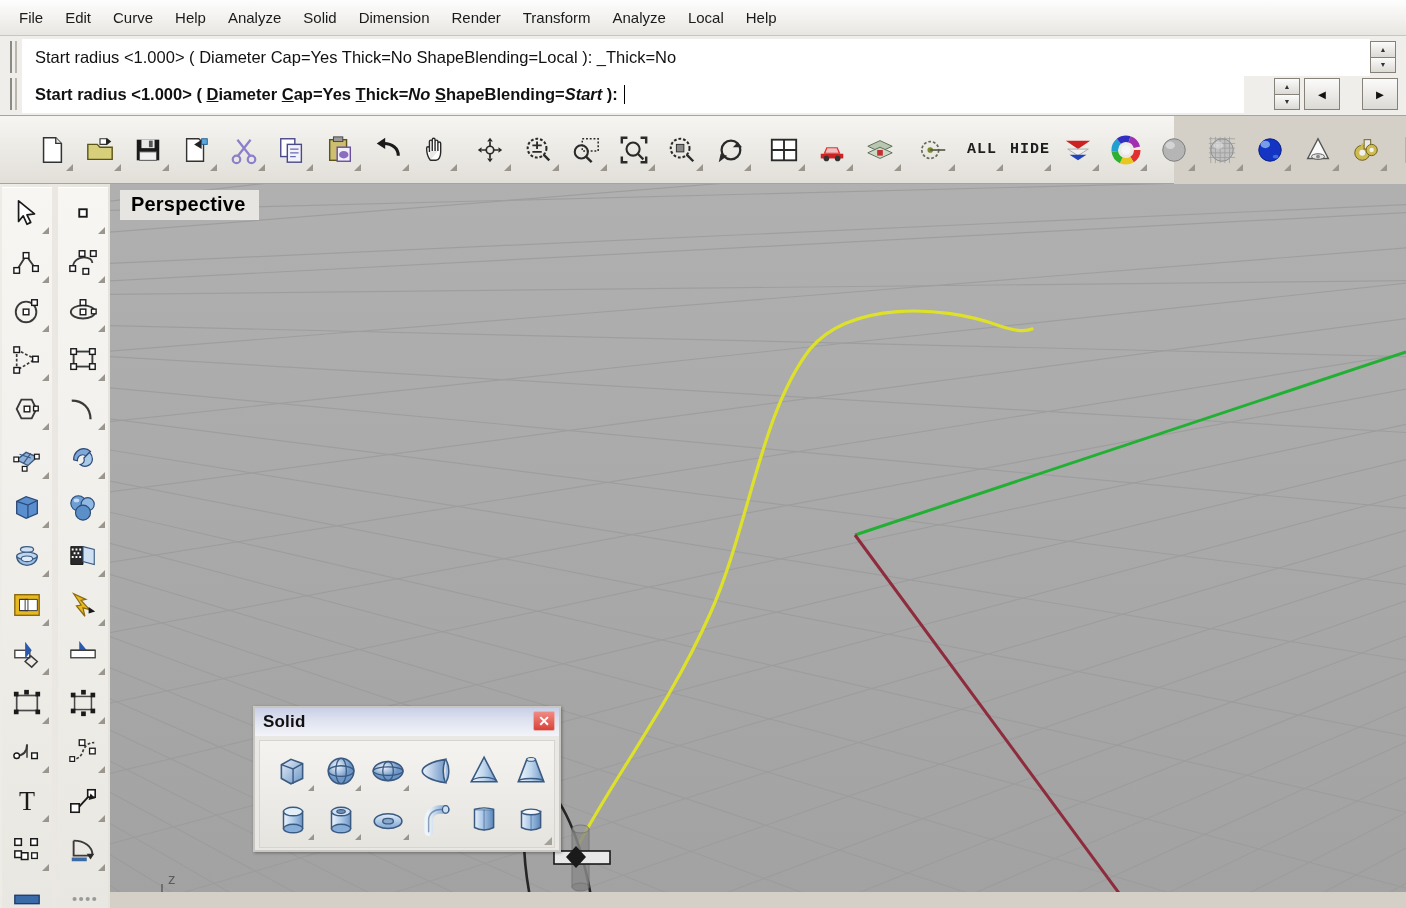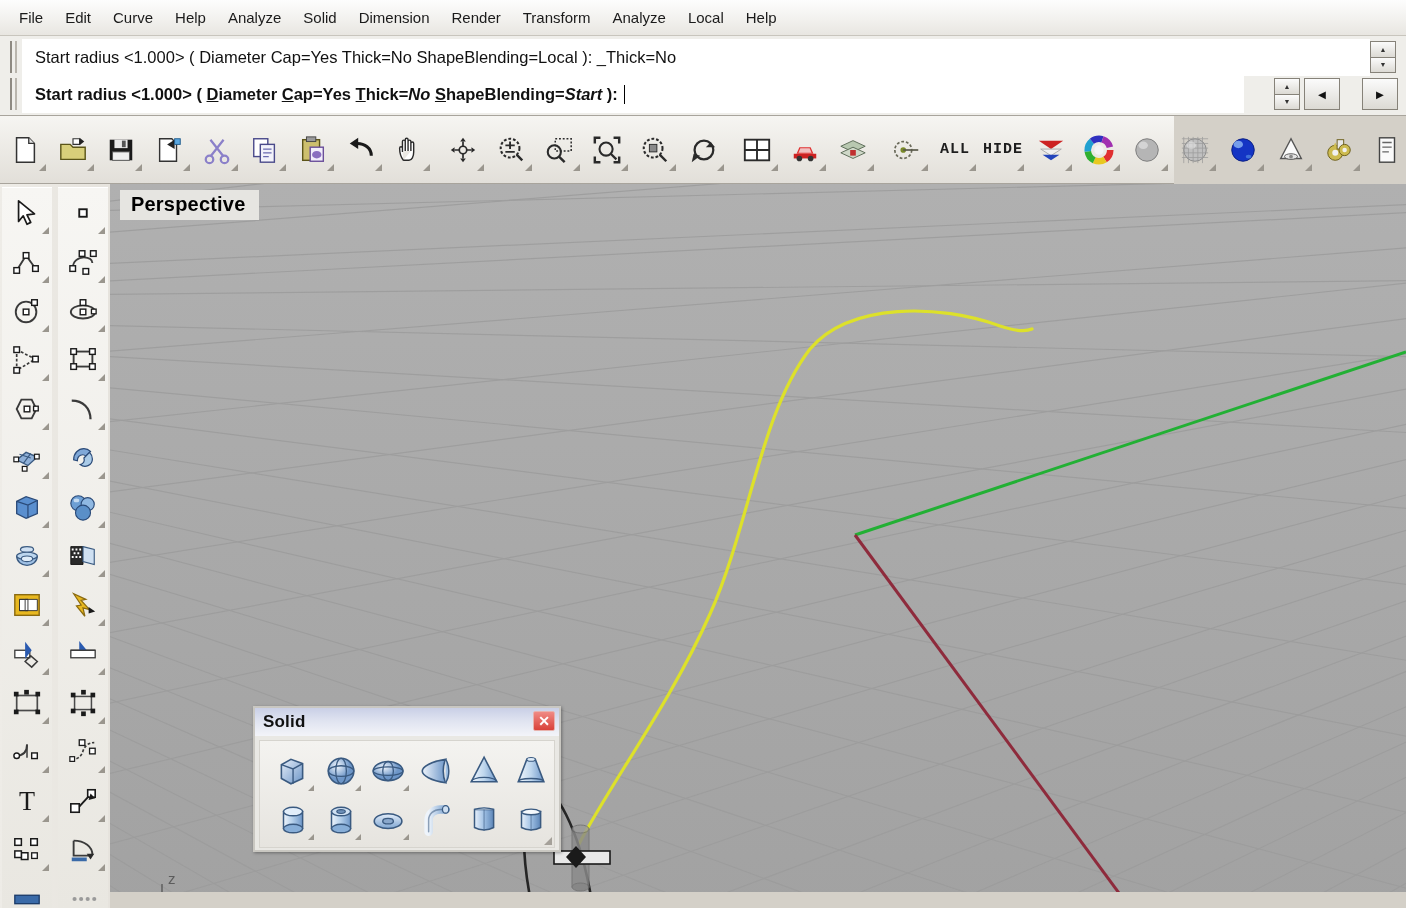--- a/index.html
+++ b/index.html
@@ -71,21 +71,21 @@
     font-size:13px; color:#111;
   }
   #nav-prev { right:66px; }
   #nav-next { right:8px; }
 
   
   #toolbar {
     position:absolute; left:0; top:116px; width:1174px; height:68px;
     background:linear-gradient(#f6f5f2 0%,#eceae5 50%,#e2dfd9 100%);
     border-bottom:1px solid #a8a49c;
-    display:flex; align-items:center; padding-left:1px; gap:0px;
+    display:flex; align-items:center; padding-left:28px; gap:0px;
   }
   .tb {
     position:relative; width:48px; height:48px; flex:0 0 48px;
     display:flex; align-items:center; justify-content:center;
   }
   .tb .corner {
     position:absolute; right:3px; bottom:3px; width:0; height:0;
     border-left:7px solid transparent; border-bottom:7px solid #9a968e;
   }
   .tb svg { display:block; }

